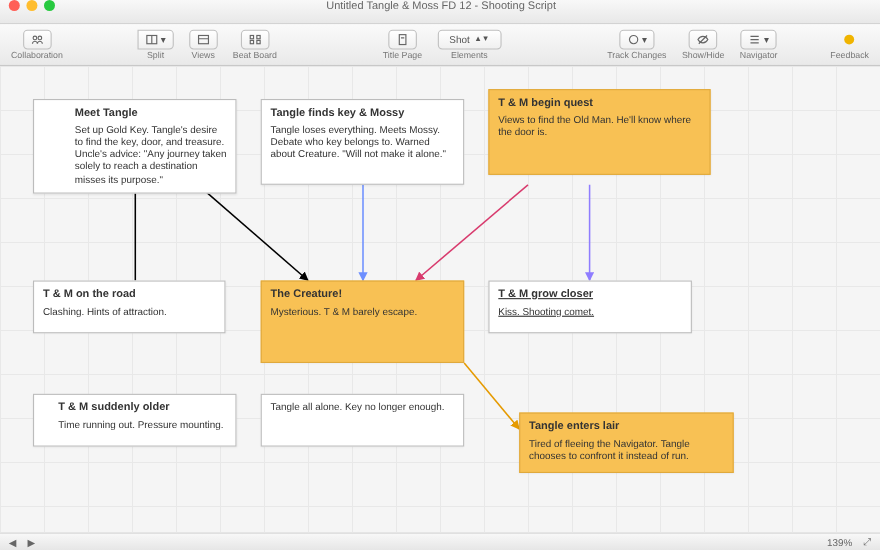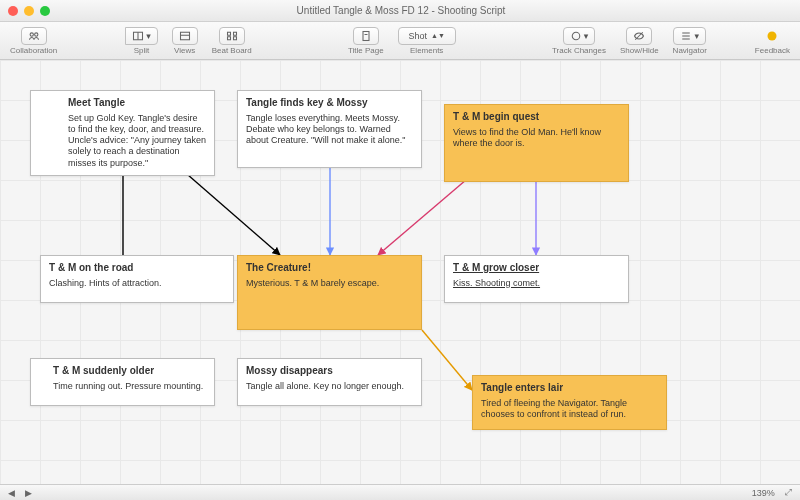--- a/index.html
+++ b/index.html
@@ -1,20 +1,20 @@
 <!DOCTYPE html>
 <html><head>
 <meta charset="utf-8">
 <style>
 * { box-sizing: border-box; margin: 0; padding: 0; font-family: -apple-system, "Helvetica Neue", Arial, sans-serif; }
 html, body { width: 800px; height: 500px; overflow: hidden; background: #f0f0f0; }
 
 .titlebar {
   height: 22px; background: linear-gradient(#f8f8f8,#e8e8e8);
-  border-bottom: 1px solid #d0d0d0; display: flex; align-items: center;
+  border-bottom: 1px solid #d0d0d0; display: flex; 
   padding: 0 8px; font-size: 10px; color: #555;
 }
 .traffic { display: flex; gap: 6px; }
 .dot { width: 10px; height: 10px; border-radius: 50%; }
 .dot.red{background:#ff5f57;} .dot.yel{background:#ffbd2e;} .dot.grn{background:#28c940;}
 .titlebar .title { flex:1; text-align:center; color:#666; font-size:10px; }
 
 .toolbar {
   height: 38px; background: linear-gradient(#fafafa,#e9e9e9);
   border-bottom:1px solid #c8c8c8; display:flex; align-items:center;
@@ -223,42 +223,41 @@
   </svg>
   <div id="cards-layer">
       <div class="card" style="left: 30px; top: 30px; width: 185px; min-height: 78px; padding-left: 37px;">
         <div class="h">Meet Tangle</div>
         <div>Set up Gold Key. Tangle's desire to find the key, door, and treasure. Uncle's advice: "Any journey taken solely to reach a destination misses its purpose."</div>
       </div>
       <div class="card" style="left: 237px; top: 30px; width: 185px; min-height: 78px;">
         <div class="h">Tangle finds key &amp; Mossy</div>
         <div>Tangle loses everything. Meets Mossy. Debate who key belongs to. Warned about Creature. "Will not make it alone."</div>
       </div>
-      <div class="card orange" style="left: 444px; top: 44px; width: 185px; min-height: 78px;">
+      <div class="card orange" style="left: 444px; top: 21px; width: 202px; min-height: 78px;">
         <div class="h">T &amp; M begin quest</div>
         <div>Views to find the Old Man. He'll know where the door is.</div>
       </div>
-      <div class="card" style="left: 40px; top: 195px; width: 194px; min-height: 48px;">
+      <div class="card" style="left: 30px; top: 195px; width: 175px; min-height: 48px;">
         <div class="h">T &amp; M on the road</div>
         <div>Clashing. Hints of attraction.</div>
       </div>
       <div class="card orange" style="left: 237px; top: 195px; width: 185px; min-height: 75px;">
         <div class="h">The Creature!</div>
         <div>Mysterious. T &amp; M barely escape.</div>
       </div>
       <div class="card" style="left: 444px; top: 195px; width: 185px; min-height: 48px; text-decoration: underline;">
         <div class="h">T &amp; M grow closer</div>
         <div>Kiss. Shooting comet.</div>
       </div>
       <div class="card" style="left: 30px; top: 298px; width: 185px; min-height: 48px; padding-left: 22px;">
         <div class="h">T &amp; M suddenly older</div>
         <div>Time running out. Pressure mounting.</div>
       </div>
       <div class="card" style="left: 237px; top: 298px; width: 185px; min-height: 48px;">
-        <div class="h">Mossy disappears</div>
         <div>Tangle all alone. Key no longer enough.</div>
       </div>
       <div class="card orange" style="left: 472px; top: 315px; width: 195px; min-height: 55px;">
         <div class="h">Tangle enters lair</div>
         <div>Tired of fleeing the Navigator. Tangle chooses to confront it instead of run.</div>
       </div>
     </div>
 </div>
 
 <div class="statusbar">

